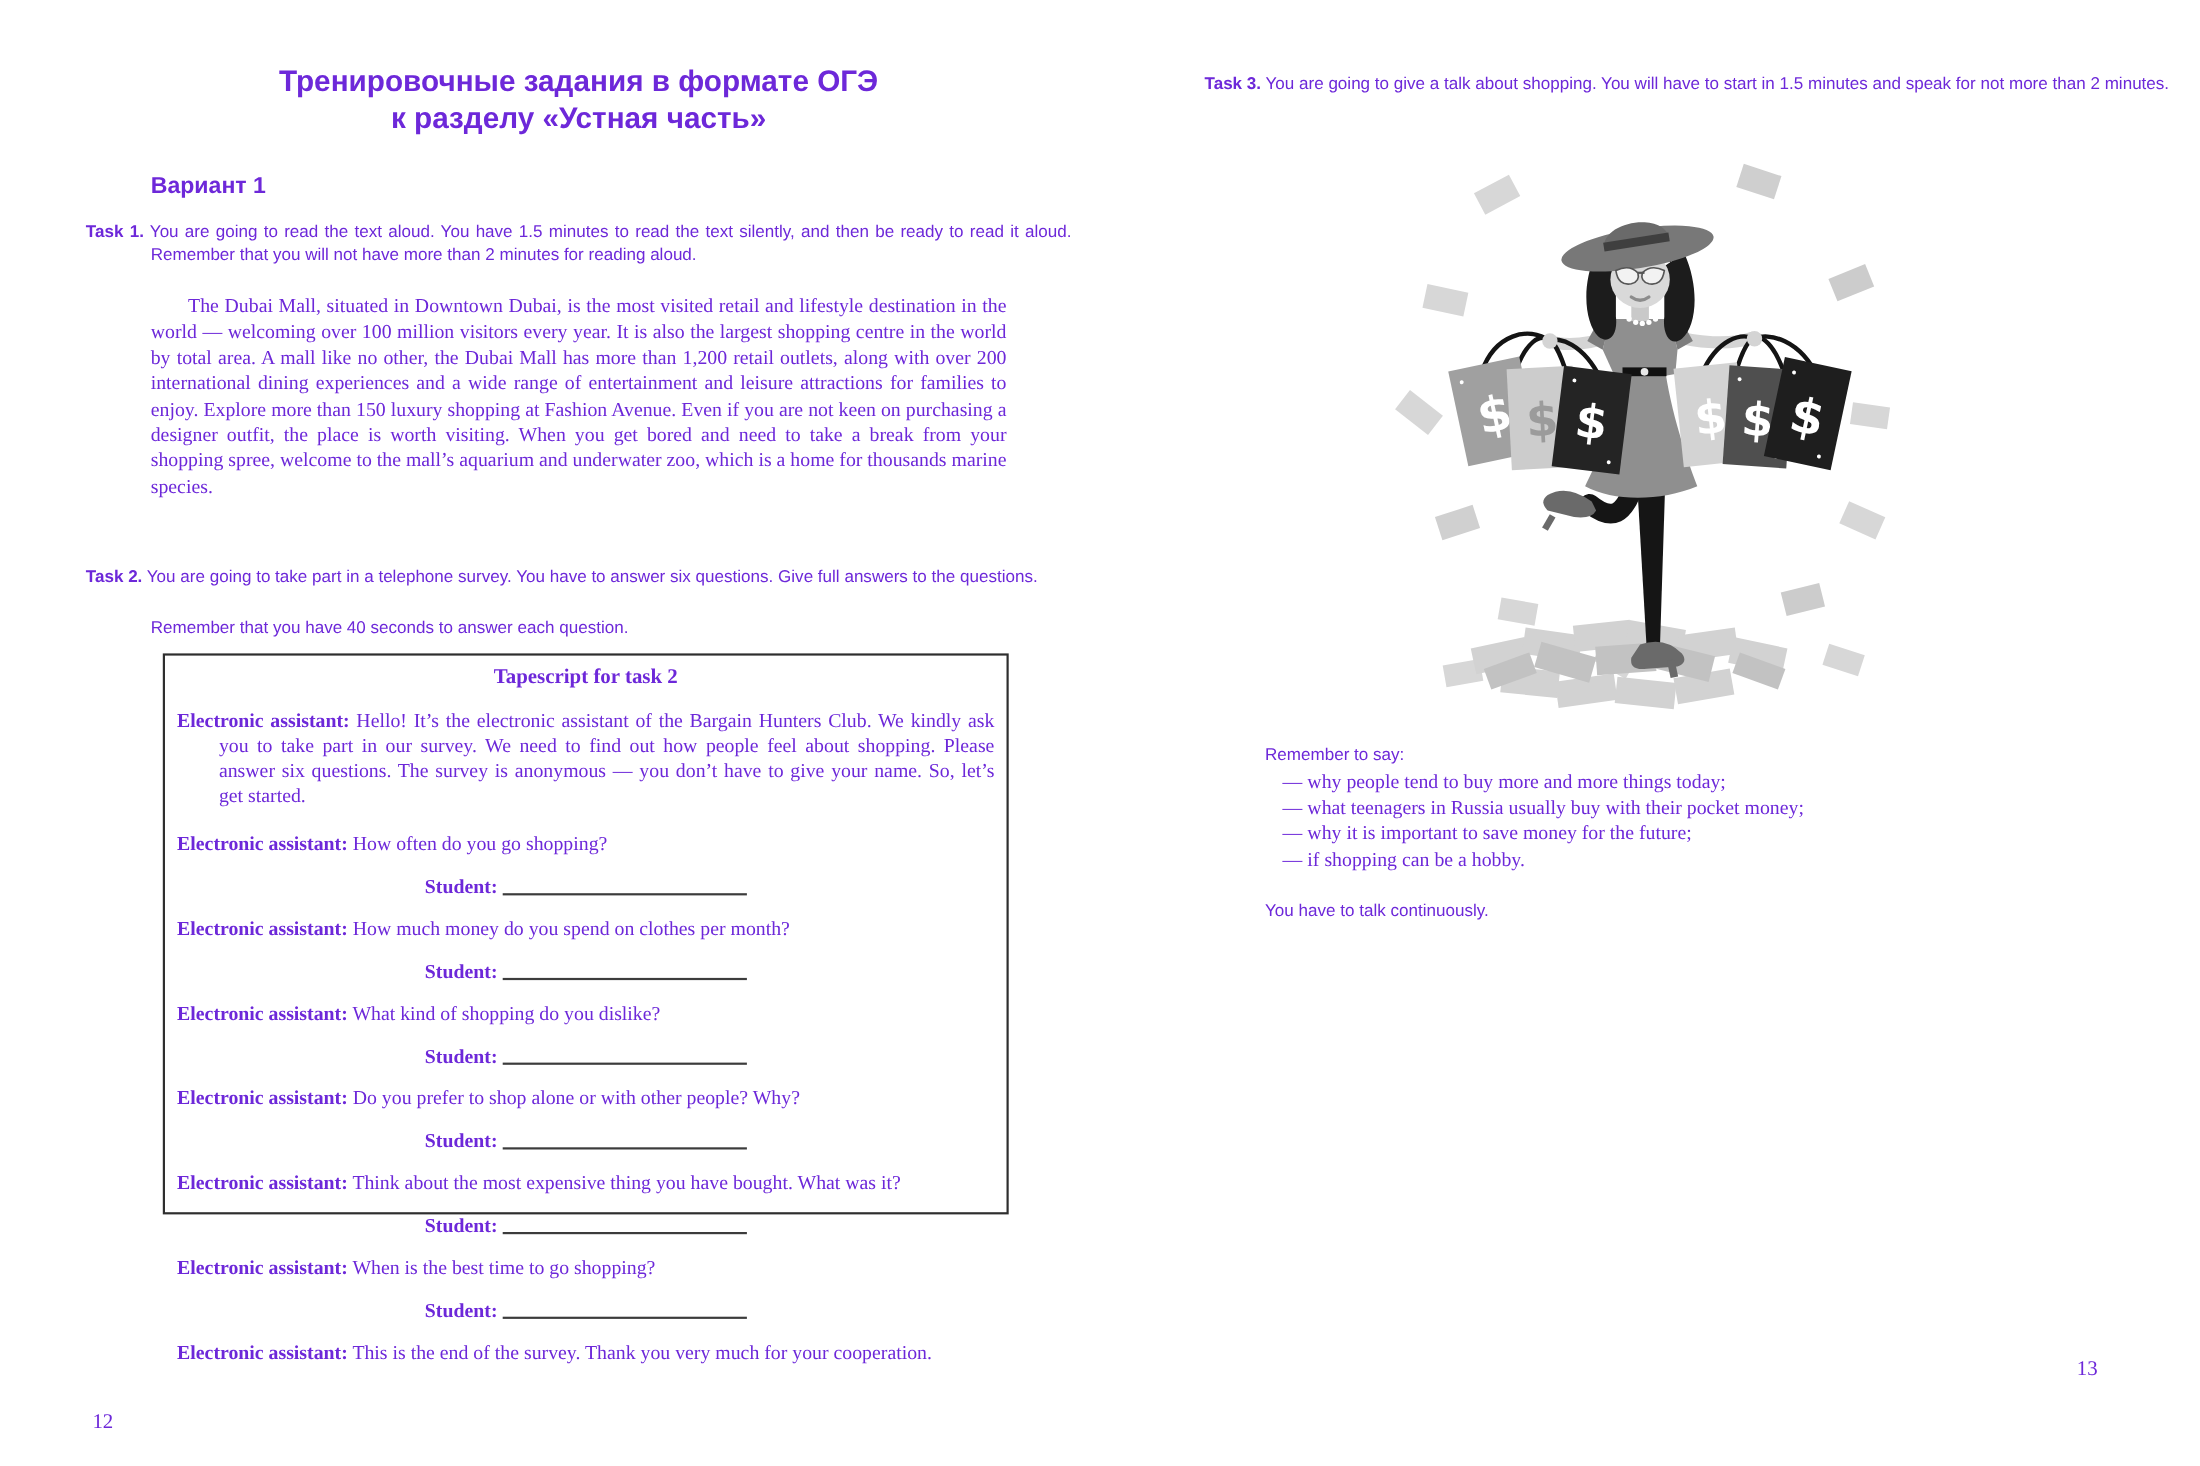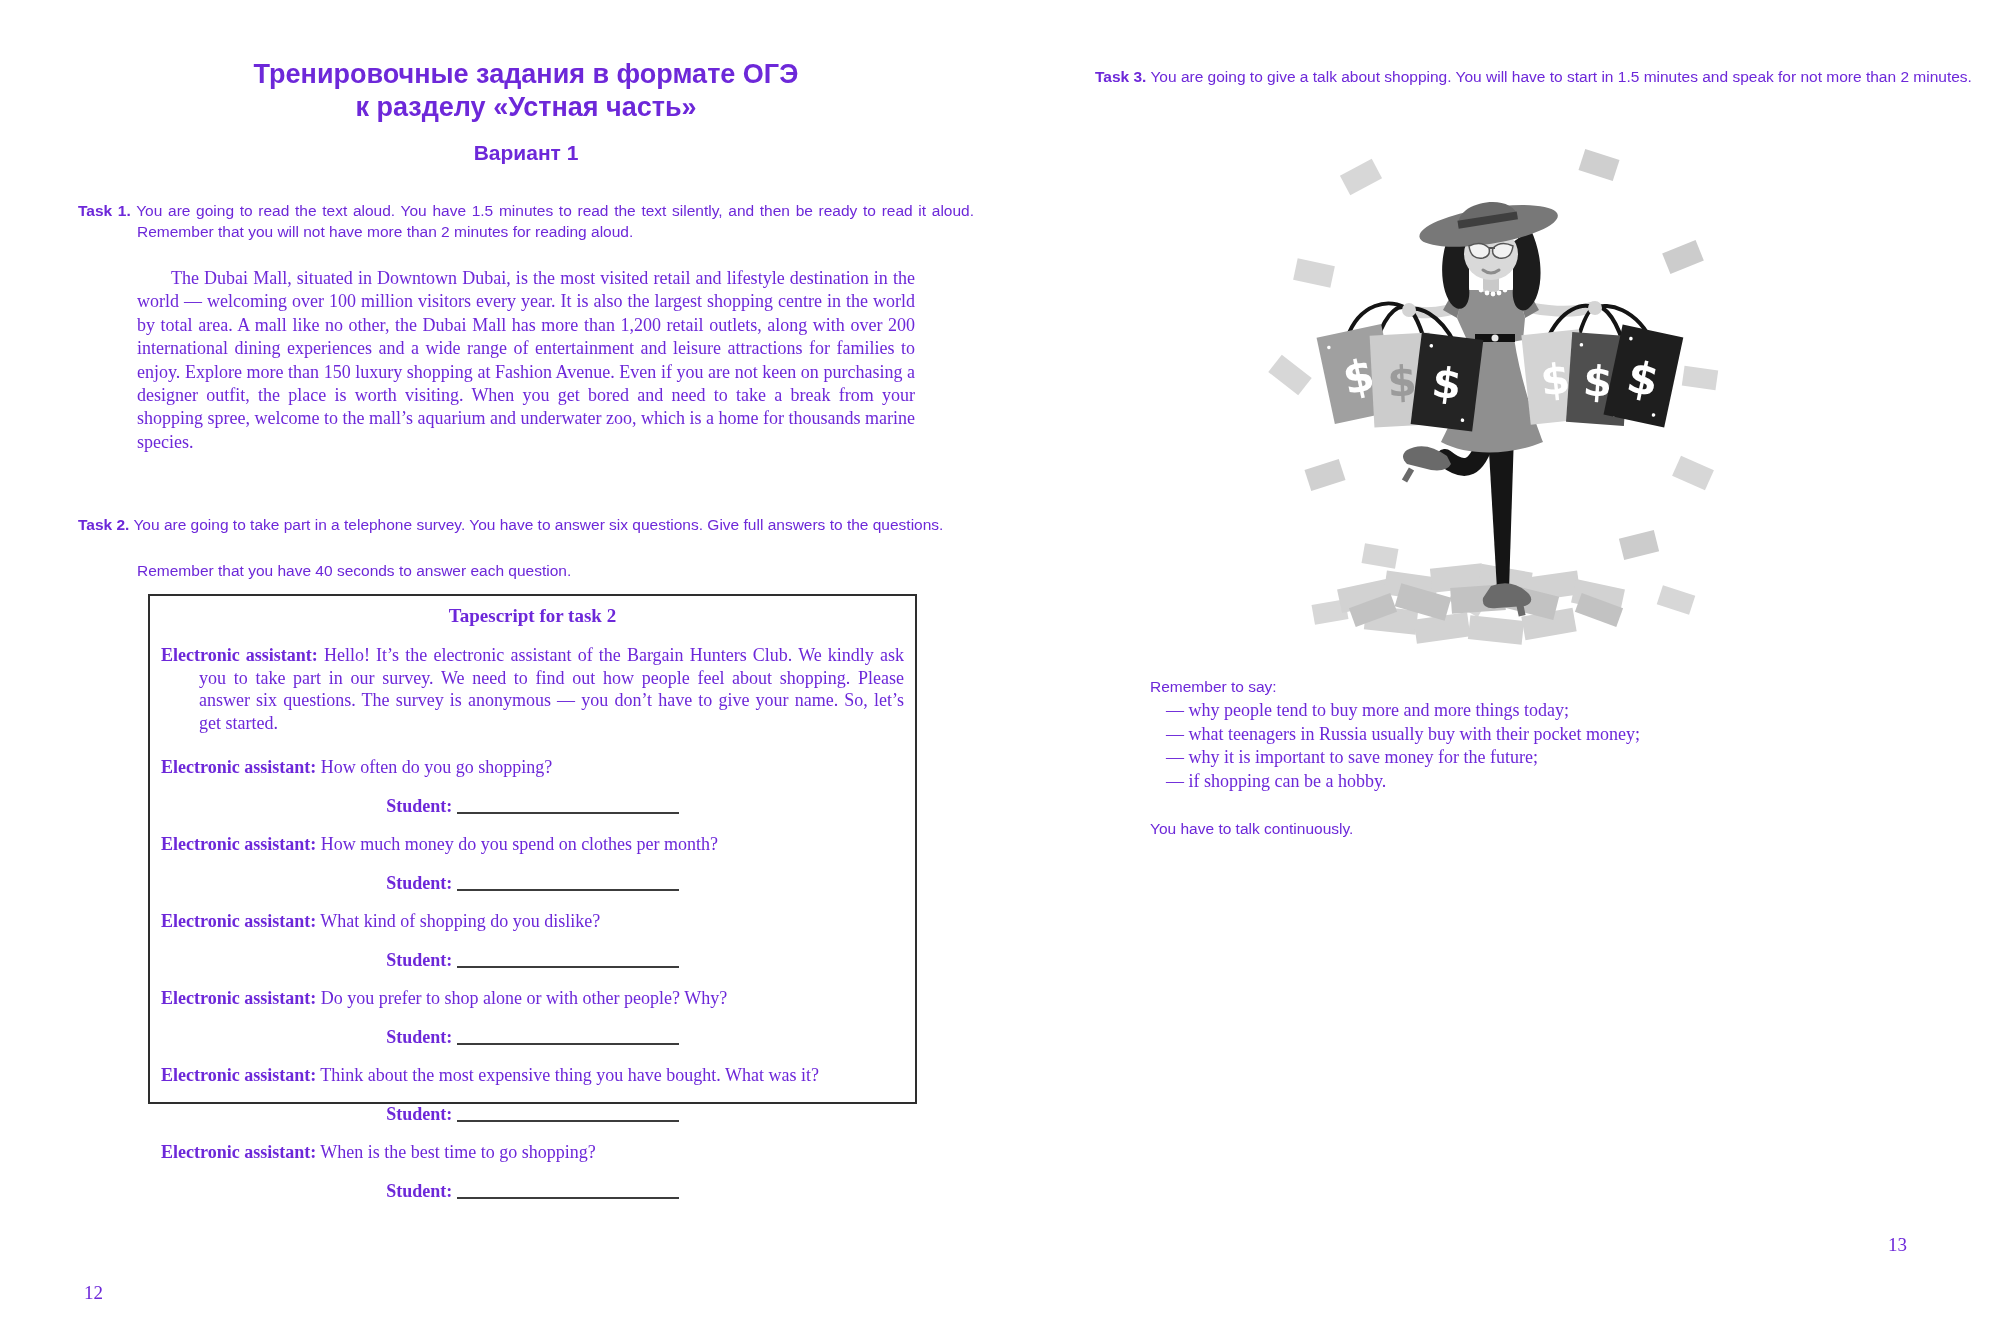--- a/index.html
+++ b/index.html
@@ -3,21 +3,21 @@
 <meta charset="utf-8">
 <style>
   html,body{margin:0;padding:0;background:#ffffff;}
   .page{position:relative;width:2000px;height:1333px;background:#ffffff;overflow:hidden;
         color:#6d28d9;}
   .abs{position:absolute;}
 
   
   .title{left:137px;top:58px;width:778px;text-align:center;
          font:bold 27px/33px "Liberation Sans",sans-serif;}
-  .variant{left:137px;top:140px;width:778px;text-align:center;
+  .variant{left:137px;top:156px;width:778px;text-align:left;
            font:bold 21px/26px "Liberation Sans",sans-serif;}
 
   .task-block{font:15.5px/21px "Liberation Sans",sans-serif;text-align:justify;}
   .task-block b{font-weight:bold;}
   .hang59{padding-left:59px;text-indent:-59px;}
   .t1{left:78px;top:200px;width:837px;}
   .t2{left:78px;top:514px;width:837px;}
   .t2note{left:137px;top:560px;width:778px;font:15.5px/21px "Liberation Sans",sans-serif;}
 
   .reading{left:137px;top:267px;width:778px;text-align:justify;
@@ -85,20 +85,21 @@
         <div class="ts-line"><b>Electronic assistant:</b> <span>How much money do you spend on clothes per month?</span></div>
         <div class="ts-line noj"><b>Student:</b> <span class="blank"></span></div>
         <div class="ts-line"><b>Electronic assistant:</b> <span>What kind of shopping do you dislike?</span></div>
         <div class="ts-line noj"><b>Student:</b> <span class="blank"></span></div>
         <div class="ts-line"><b>Electronic assistant:</b> <span>Do you prefer to shop alone or with other people? Why?</span></div>
         <div class="ts-line noj"><b>Student:</b> <span class="blank"></span></div>
         <div class="ts-line"><b>Electronic assistant:</b> <span>Think about the most expensive thing you have bought. What was it?</span></div>
         <div class="ts-line noj"><b>Student:</b> <span class="blank"></span></div>
         <div class="ts-line"><b>Electronic assistant:</b> <span>When is the best time to go shopping?</span></div>
         <div class="ts-line noj"><b>Student:</b> <span class="blank"></span></div>
+        <div class="ts-line"><b>Electronic assistant:</b> <span>This is the end of the survey. Thank you very much for your cooperation.</span></div>
       </div>
   </div>
 
   <div class="abs pageno pn-l">12</div>
 
   <div class="abs task-block hang55 t3">
     <b>Task 3.</b>
     <span>You are going to give a talk about shopping. You will have to start in 1.5 minutes and speak for not more than 2 minutes.</span>
   </div>
 

